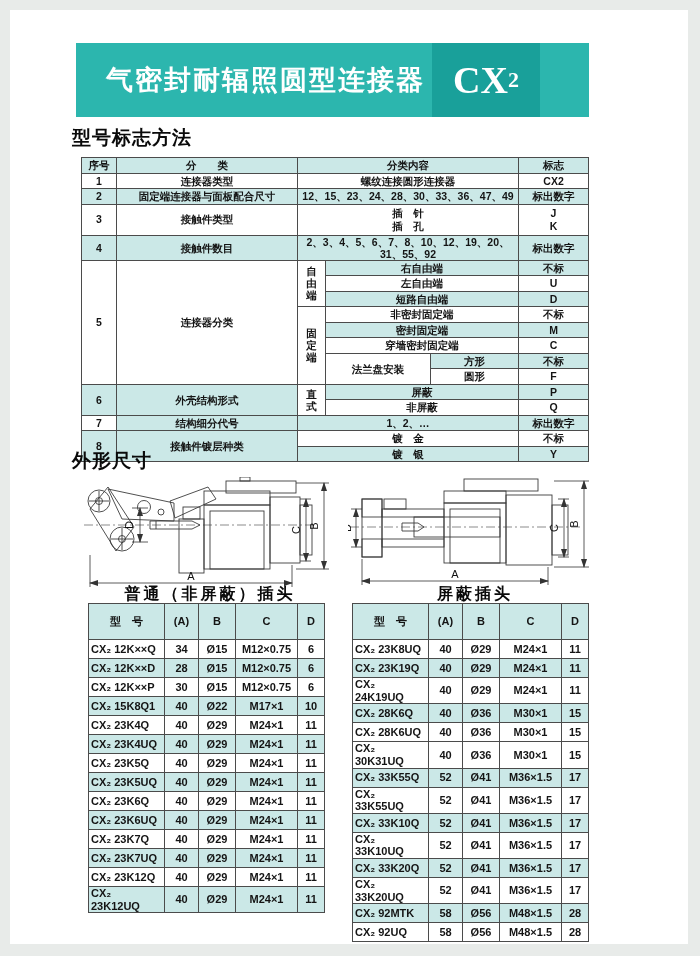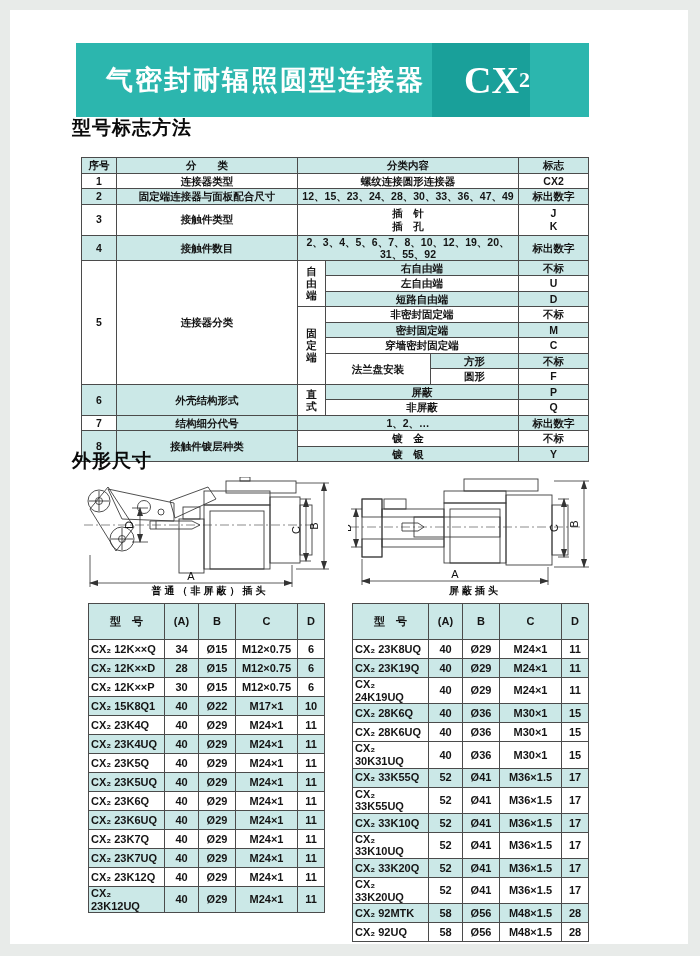--- a/index.html
+++ b/index.html
@@ -6,21 +6,21 @@
   .screen{position:relative;width:700px;height:956px;background:#ffffff;overflow:hidden;
           font-family:"Liberation Sans","DejaVu Sans",sans-serif;color:#141414;}
   .edge{position:absolute;background:#e8ebe9;}
   .edge.t{left:0;top:0;width:700px;height:10px;}
   .edge.b{left:0;bottom:0;width:700px;height:12px;}
   .edge.l{left:0;top:0;width:10px;height:956px;}
   .edge.r{right:0;top:0;width:12px;height:956px;}
 
   .banner{position:absolute;left:76px;top:43px;width:513px;height:74px;display:flex;align-items:center;}
   .banner-title{padding-left:30px;font-size:27px;font-weight:bold;color:#ffffff;letter-spacing:2px;white-space:nowrap;}
-  .cx-box{position:absolute;left:356px;top:0;width:98px;height:74px;display:flex;align-items:center;justify-content:flex-end;
+  .cx-box{position:absolute;left:356px;top:0;width:108px;height:74px;display:flex;align-items:center;justify-content:center;
           font-family:"Liberation Serif","DejaVu Serif",serif;font-weight:bold;color:#fff;font-size:38px;}
   .cx-box sub{font-size:22px;line-height:0;vertical-align:-6px;}
 
   .h1{position:absolute;left:72px;font-size:19px;font-weight:bold;color:#0a0a0a;letter-spacing:1px;}
 
   table{border-collapse:collapse;table-layout:fixed;font-weight:bold;}
   td{border:1px solid #4b4b4b;text-align:center;vertical-align:middle;
      font-size:10.5px;line-height:1.15;padding:0 2px;white-space:pre-line;overflow:hidden;}
   .tl{background:#cbe8e7;}
   .vt{padding:0 1px;}
@@ -31,21 +31,21 @@
   #marking-wrap tr{height:15.5px;}
   #marking-wrap tr.tall{height:31px;}
 
   .plug-table table{width:236px;border:1.5px solid #3f3f3f;}
   .plug-table tr{height:19px;}
   .plug-table tr.hd{height:36px;}
   .plug-table td{font-size:11px;}
   #plug-normal{position:absolute;left:88px;top:603px;}
   #plug-shielded{position:absolute;left:352px;top:603px;}
 
-  .caption{position:absolute;width:250px;text-align:center;font-size:10px;font-weight:bold;letter-spacing:3px;color:#0a0a0a;}
+  .caption{position:absolute;width:250px;text-align:center;font-size:16px;font-weight:bold;letter-spacing:3px;color:#0a0a0a;}
   .drawing{position:absolute;width:255px;height:118px;}
   .draw *{stroke:#3c3c3c;stroke-width:0.9;fill:none;}
   .cl{stroke:#3c3c3c;stroke-width:0.6;stroke-dasharray:9 3 2 3;}
   .dim{stroke:#333;stroke-width:0.8;fill:none;}
   .dimtxt{font-size:11px;fill:#111;stroke:none;font-family:"Liberation Sans",sans-serif;}
 </style>
 </head>
 <body>
 
 <div class="screen">
@@ -56,21 +56,21 @@
   <div class="edge r"></div>
 
   <div class="banner" id="banner" style="background: rgb(44, 182, 174);">
     <span class="banner-title">气密封耐辐照圆型连接器</span>
     <span class="cx-box" id="cxbox" style="background: rgb(25, 160, 154);">
         <span>CX</span>
         <sub>2</sub>
       </span>
   </div>
 
-  <div class="h1" style="top:115px;text-align:center;">型号标志方法</div>
+  <div class="h1" style="top:125px;text-align:center;">型号标志方法</div>
 
   <div id="marking-wrap">
     <table>
       <colgroup>
         <col style="width:35px">
           <col style="width:181px">
           <col style="width:28px">
         <col style="width:105px">
           <col style="width:88px">
           <col style="width:70px">

